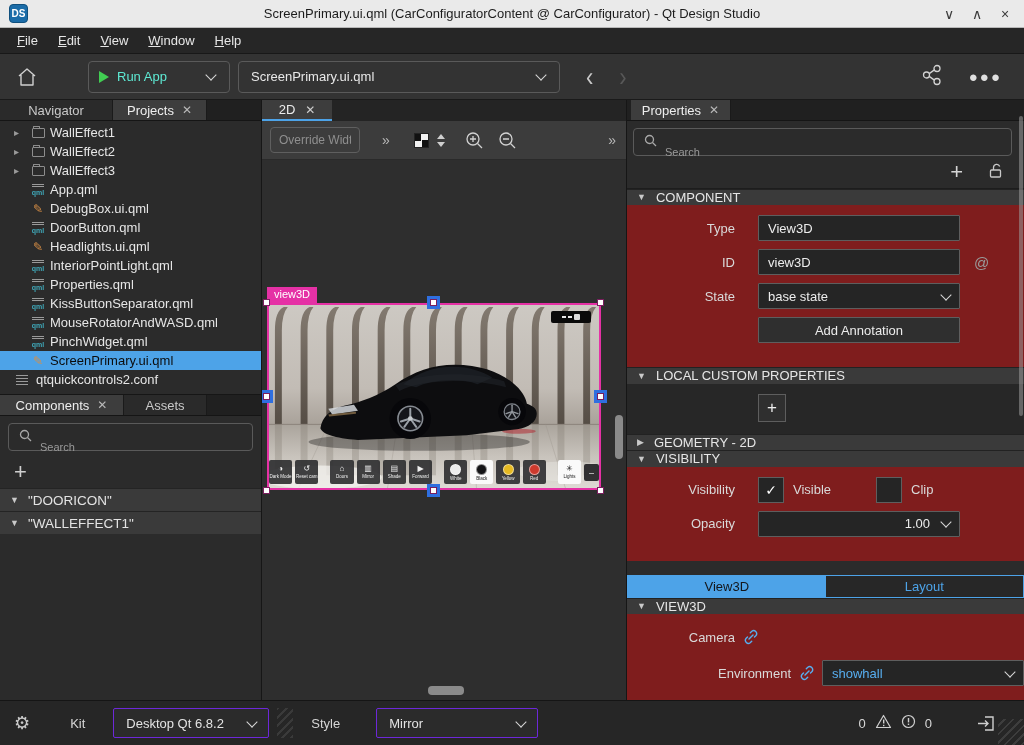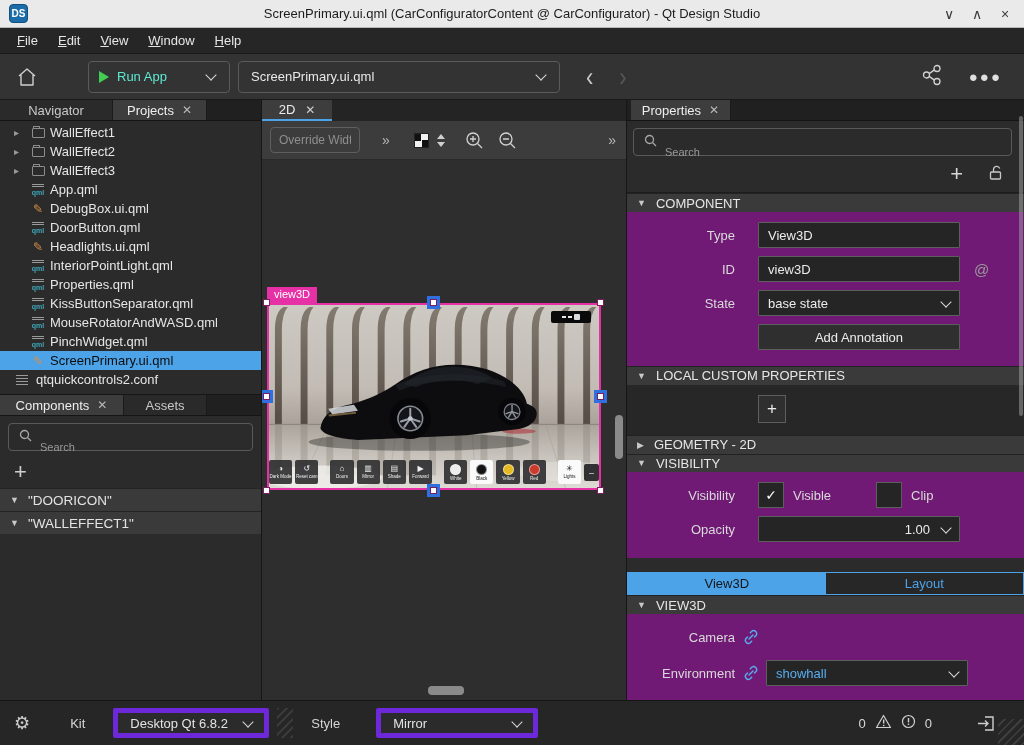--- a/index.html
+++ b/index.html
@@ -115,21 +115,21 @@
   .vscroll{position:absolute;right:3px;top:255px;width:8px;height:44px;border-radius:4px;background:#8a8a8a;z-index:2;}
   .hscroll{position:absolute;left:166px;bottom:5px;width:36px;height:9px;border-radius:4px;background:#8a8a8a;z-index:2;}
 
   
   .right-panel{width:397px;flex:0 0 397px;background:#2b2b2b;display:flex;flex-direction:column;position:relative;overflow:hidden;}
   .props-search{padding:7px 12px 0 6px;}
   .props-icons{height:42px;display:flex;align-items:center;justify-content:flex-end;gap:24px;padding-right:20px;border-bottom:1px solid #1d1d1d;}
   .plus-glyph{color:#d5d5d5;font-size:22px;font-weight:300;}
   .p-section-h{height:21px;background:#3a3a3a;display:flex;align-items:center;gap:10px;padding-left:10px;color:#e6e6e6;border-top:1px solid #222;}
   .p-section-h .sc{font-size:9px;color:#c9c9c9;}
-  .p-body{background:#701a75;padding:10px 0 16px 0;}
+  .p-body{background:#7f1d1d;padding:10px 0 24px 0;}
   .prow{display:flex;align-items:center;margin:0 0 8px 0;height:26px;}
   .prow:last-child{margin-bottom:0;}
   .plabel{width:108px;text-align:right;color:#d9d9d9;flex:0 0 108px;}
   .pfield{margin-left:23px;width:202px;height:26px;border:1px solid #5e5e5e;background:#252525;color:#ececec;display:flex;align-items:center;padding:0 9px;border-radius:1px;}
   .pfield input{background:transparent;border:0;outline:none;color:#ececec;width:100%;font-size:13px;}
   .pfield.dd .chev{margin-left:auto;margin-top:-3px;flex:0 0 auto;}
   .at{margin-left:14px;color:#9a9a9a;font-size:15px;}
   .annot-btn{margin-left:131px;width:202px;height:26px;border:1px solid #5e5e5e;background:#2f2f2f;color:#ececec;display:flex;align-items:center;justify-content:center;border-radius:1px;}
   .lcp-body{background:#272727;padding:10px 0 12px 0;}
   .lcp-plus{margin-left:131px;width:28px;height:28px;border:1px solid #5e5e5e;background:#2f2f2f;color:#eee;font-size:17px;display:flex;align-items:center;justify-content:center;}
@@ -141,21 +141,21 @@
   .vtab.inactive{background:#272727;color:#4da3e8;}
   .link-ic{width:16px;margin-left:8px;flex:0 0 16px;display:flex;}
   .blue-val{color:#57aef0;}
   .props-scroll{position:absolute;right:1px;top:16px;width:4px;height:300px;background:#9a9a9a;border-radius:2px;opacity:.55;}
 
   
   .statusbar{height:45px;background:#262626;border-top:1px solid #151515;display:flex;align-items:center;flex:0 0 45px;position:relative;}
   .gear{margin-left:14px;color:#c9c9c9;font-size:18px;}
   .sb-label{color:#d5d5d5;}
   .kit-label{margin-left:40px;}
-  .sb-dd{height:30px;border:5px solid #6d28d9;border-radius:2px;background:#2b2b2b;display:flex;align-items:center;color:#e3e3e3;}
+  .sb-dd{height:30px;border:1px solid #6d28d9;border-radius:2px;background:#2b2b2b;display:flex;align-items:center;color:#e3e3e3;}
   .kit-dd{margin-left:28px;width:156px;}
   .sb-dd span{margin-left:12px;}
   .sb-dd .chev{margin-left:auto;margin-right:12px;margin-top:-3px;}
   .grip{width:16px;height:30px;margin-left:8px;background:repeating-linear-gradient(135deg,#3a3a3a 0 2px,transparent 2px 6px);}
   .style-label{margin-left:18px;}
   .style-dd{margin-left:36px;width:162px;}
   .sb-right{margin-left:auto;display:flex;align-items:center;gap:9px;color:#d8d8d8;}
   .exit-ic{margin-left:44px;margin-right:28px;display:flex;}
   .corner-grip{position:absolute;right:0;bottom:0;width:26px;height:26px;background:repeating-linear-gradient(135deg,transparent 0 4px,#3d3d3d 4px 6px);}
 </style>
@@ -643,21 +643,21 @@
       </div>
       <div class="p-body" style="padding-bottom:14px;">
         <div class="prow" style="margin-bottom:10px;">
           <span class="plabel">Camera</span>
           <span class="link-ic">
             <svg viewBox="0 0 16 16" width="16" height="16">
                 <path d="M6 10 L10 6 M4.5 8 L3 9.5 a3 3 0 0 0 4.2 4.2 L8.7 12.2 M11.5 8 L13 6.5 a3 3 0 0 0 -4.2 -4.2 L7.3 3.8" stroke="#57aef0" stroke-width="1.4" fill="none" stroke-linecap="round"></path>
               </svg>
           </span>
         </div>
-        <div class="prow" style="margin-bottom:0;">
+        <div class="prow" style="margin-bottom:0;justify-content:flex-end;">
           <span class="plabel">Environment</span>
           <span class="link-ic">
             <svg viewBox="0 0 16 16" width="16" height="16">
                 <path d="M6 10 L10 6 M4.5 8 L3 9.5 a3 3 0 0 0 4.2 4.2 L8.7 12.2 M11.5 8 L13 6.5 a3 3 0 0 0 -4.2 -4.2 L7.3 3.8" stroke="#57aef0" stroke-width="1.4" fill="none" stroke-linecap="round"></path>
               </svg>
           </span>
           <div class="pfield dd" style="margin-left:7px;">
             <span class="blue-val">showhall</span>
             <span class="chev"></span>
           </div>

